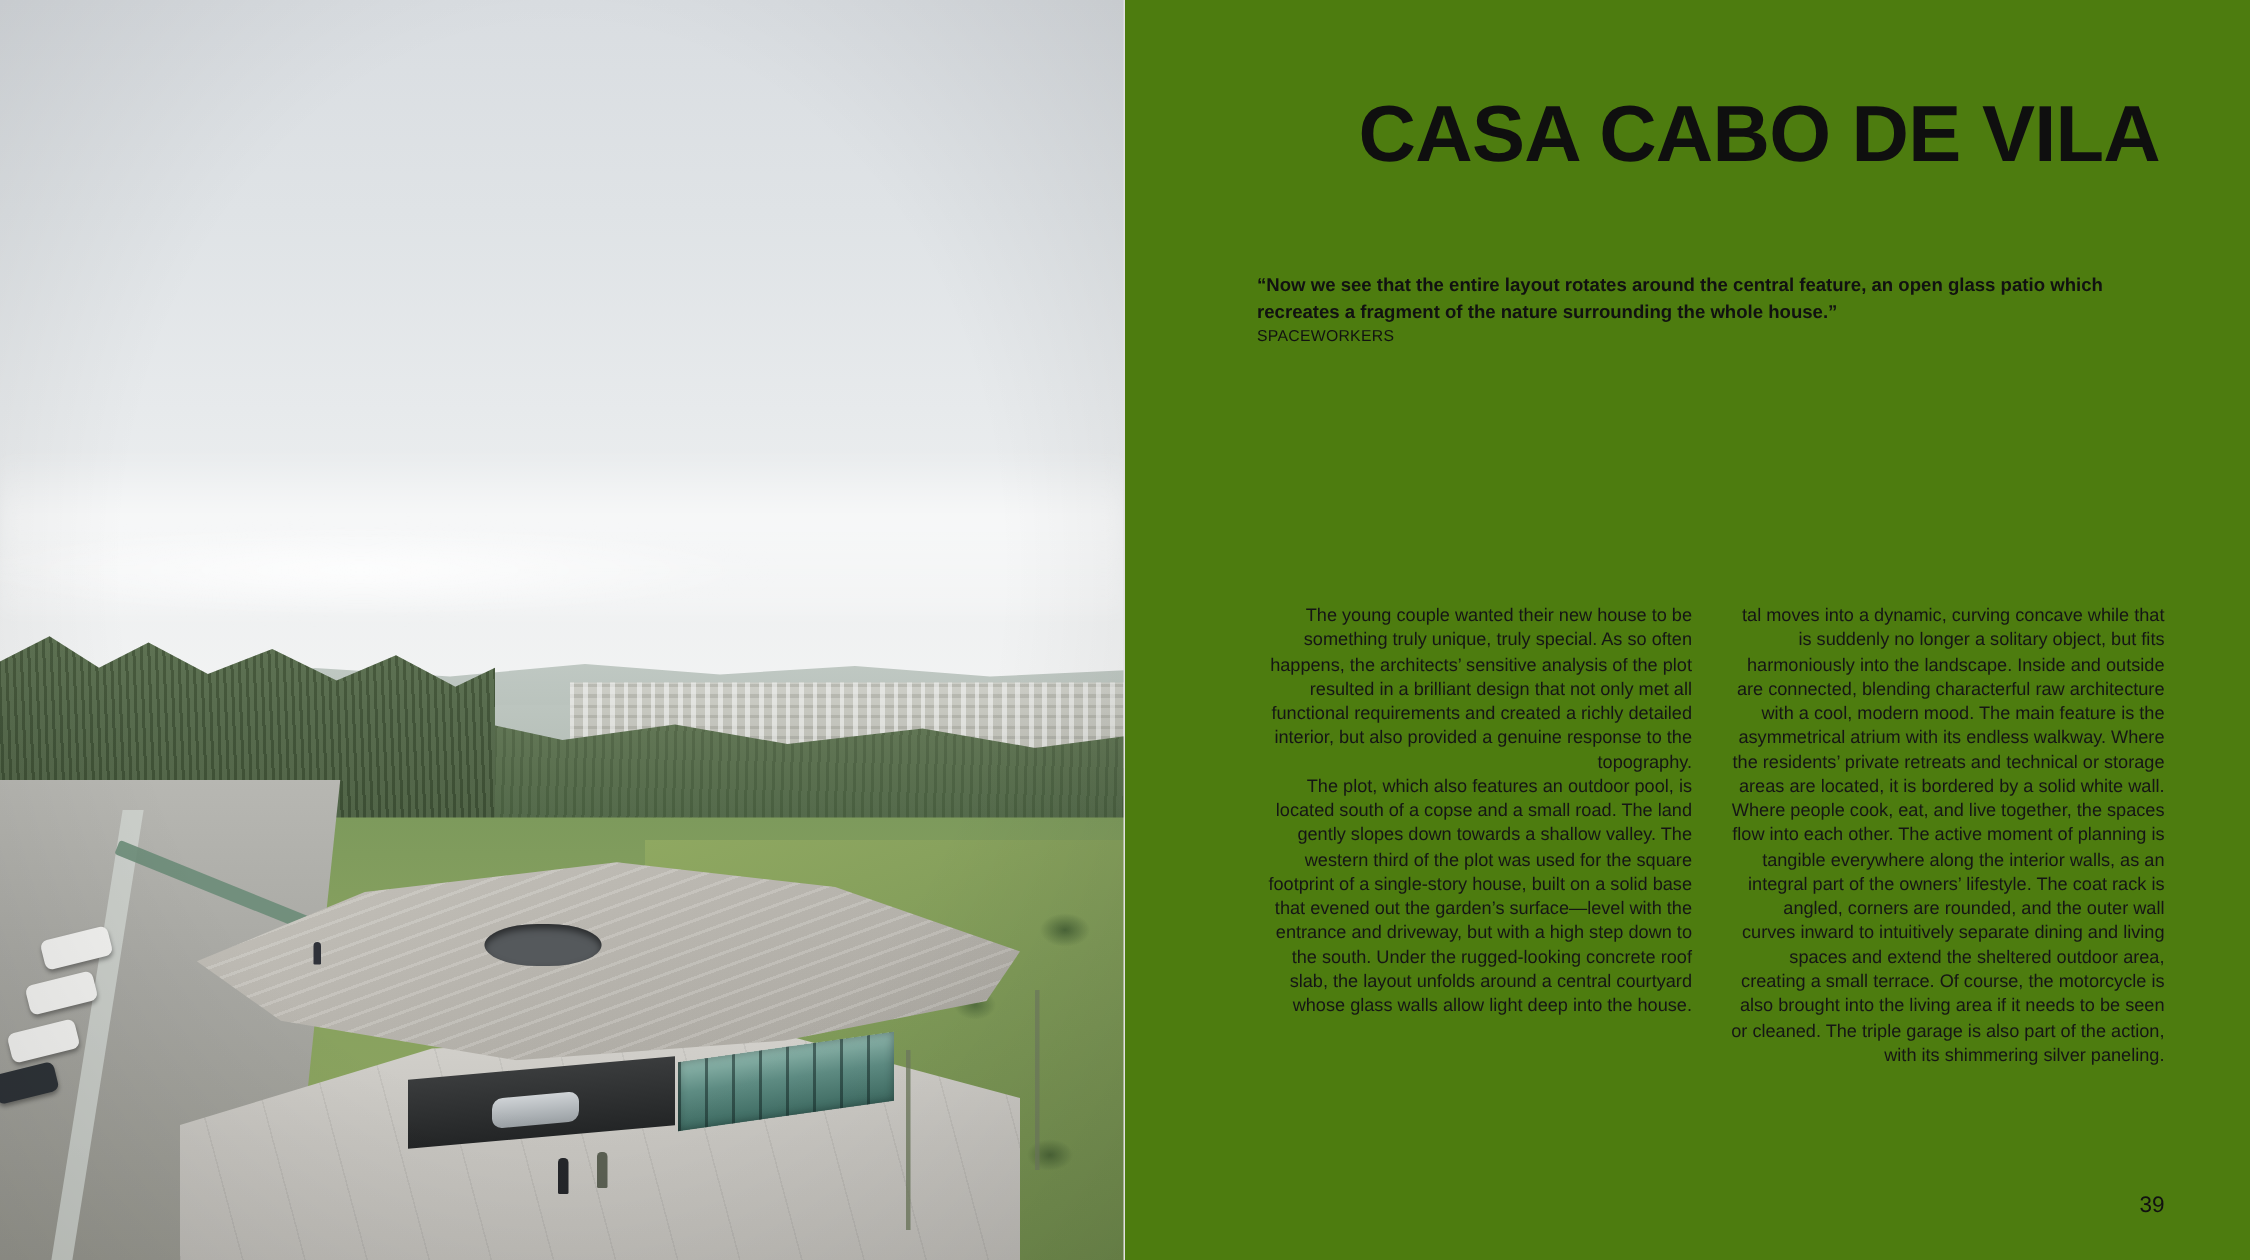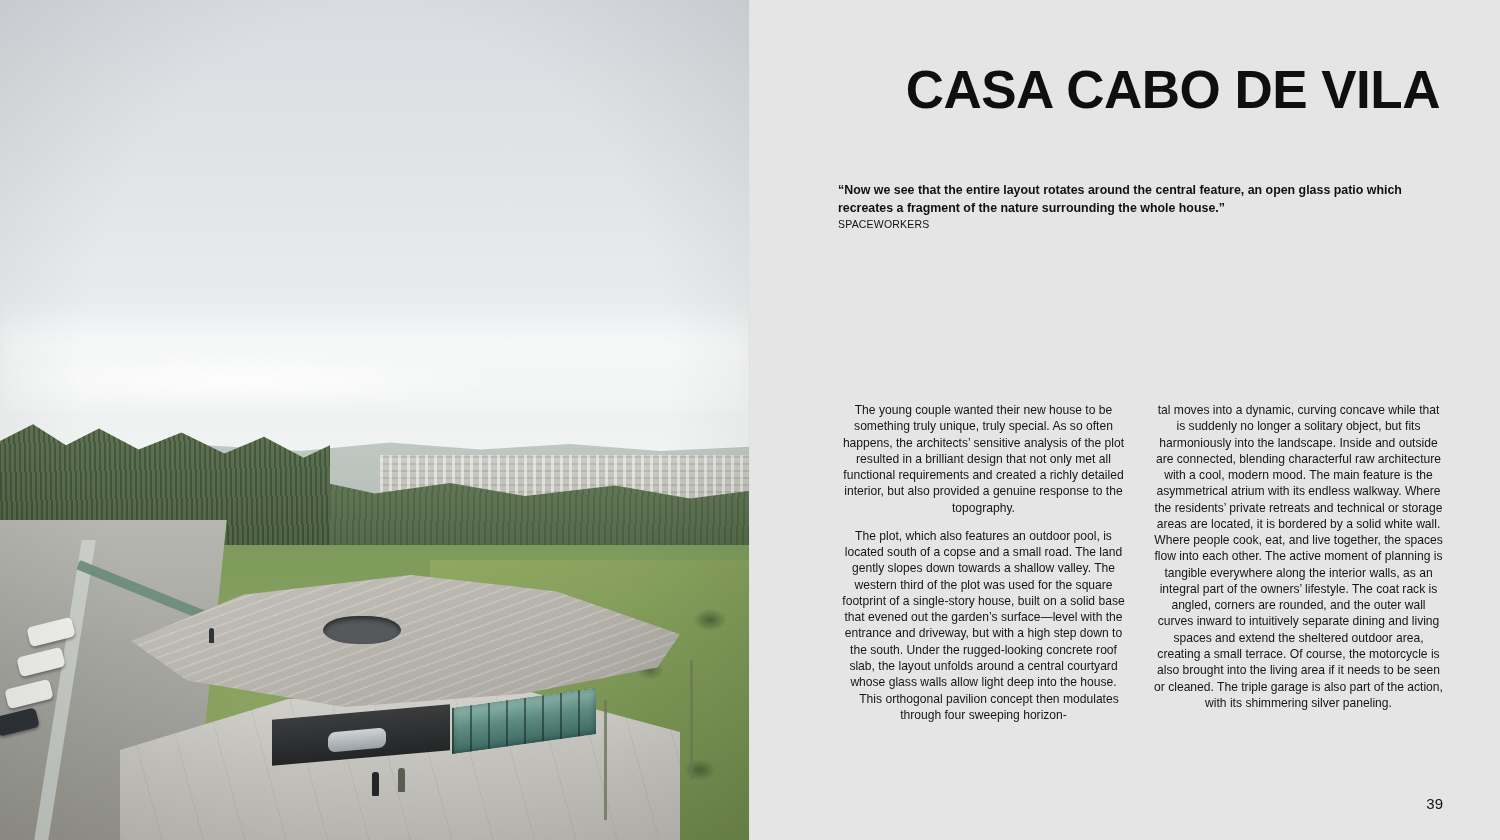--- a/index.html
+++ b/index.html
@@ -164,44 +164,44 @@
   .photo-vignette {
     position:absolute; inset:0;
     background:radial-gradient(ellipse at 50% 45%, rgba(0,0,0,0) 55%, rgba(0,0,0,.10) 100%);
     pointer-events:none;
   }
   .gutter-line {
     position:absolute; left:749px; top:0; width:1px; height:840px; background:#e2e2e2;
   }
 
   
-  .text-page { position:relative; width:750px; height:840px; background:#e5e5e5; }
+  .text-page { position:relative; width:750px; height:840px; background:#4d7c0f; }
   .title {
     position:absolute; left:90px; top:62px; width:600px;
     text-align:right;
     font-size:53px; font-weight:700; letter-spacing:-0.5px; color:#0f0f0f;
     line-height:1.05;
     white-space:nowrap;
   }
   .pullquote {
     position:absolute; left:88px; top:182px; width:604px;
     text-align:left; font-size:12.4px; font-weight:700; color:#111;
     line-height:1.42;
   }
   .pullquote-source {
     position:absolute; left:88px; top:218px; width:604px;
     text-align:left; font-size:10.5px; font-weight:400; color:#111; letter-spacing:.2px;
   }
   .columns {
     position:absolute; left:89px; top:402px; width:604px; height:368px;
     display:flex; gap:26px;
   }
-  .col { width:289px; font-size:12.1px; line-height:1.345; color:#151515; text-align:center; }
+  .col { width:289px; font-size:12.1px; line-height:1.345; color:#151515; text-align:right; }
   .col p { margin:0; }
-  .col p.gap { margin-top:12px; }
+  .col p.gap { }
   .col p.indent { text-indent:11px; }
   .caption {
     position:absolute; left:89px; top:783px; width:520px;
     font-size:10.1px; font-weight:700; color:#111; line-height:1.35;
   }
   .folio {
     position:absolute; right:57px; top:795px;
     font-size:15px; font-weight:400; color:#111;
   }
 </style>
@@ -251,21 +251,20 @@
     <h1 class="title">CASA CABO DE VILA</h1>
 
     <div class="pullquote">“Now we see that the entire layout rotates around the central feature, an open glass patio which recreates a fragment of the nature surrounding the whole house.”</div>
 
     <div class="pullquote-source">SPACEWORKERS</div>
 
     <div class="columns">
       <div class="col">
         <p>The young couple wanted their new house to be something truly unique, truly special. As so often happens, the architects’ sensitive analysis of the plot resulted in a brilliant design that not only met all functional requirements and created a richly detailed interior, but also provided a genuine response to the topography.</p>
         <p class="gap">The plot, which also features an outdoor pool, is located south of a copse and a small road. The land gently slopes down towards a shallow valley. The western third of the plot was used for the square footprint of a single-story house, built on a solid base that evened out the garden’s surface—level with the entrance and driveway, but with a high step down to the south. Under the rugged-looking concrete roof slab, the layout unfolds around a central courtyard whose glass walls allow light deep into the house.</p>
-        <p class="indent">This orthogonal pavilion concept then modulates through four sweeping horizon-</p>
       </div>
       <div class="col">
         <p>tal moves into a dynamic, curving concave while that is suddenly no longer a solitary object, but fits harmoniously into the landscape. Inside and outside are connected, blending characterful raw architecture with a cool, modern mood. The main feature is the asymmetrical atrium with its endless walkway. Where the residents’ private retreats and technical or storage areas are located, it is bordered by a solid white wall. Where people cook, eat, and live together, the spaces flow into each other. The active moment of planning is tangible everywhere along the interior walls, as an integral part of the owners’ lifestyle. The coat rack is angled, corners are rounded, and the outer wall curves inward to intuitively separate dining and living spaces and extend the sheltered outdoor area, creating a small terrace. Of course, the motorcycle is also brought into the living area if it needs to be seen or cleaned. The triple garage is also part of the action, with its shimmering silver paneling.</p>
       </div>
     </div>
 
 
     <div class="folio">39</div>
   </div>
 

